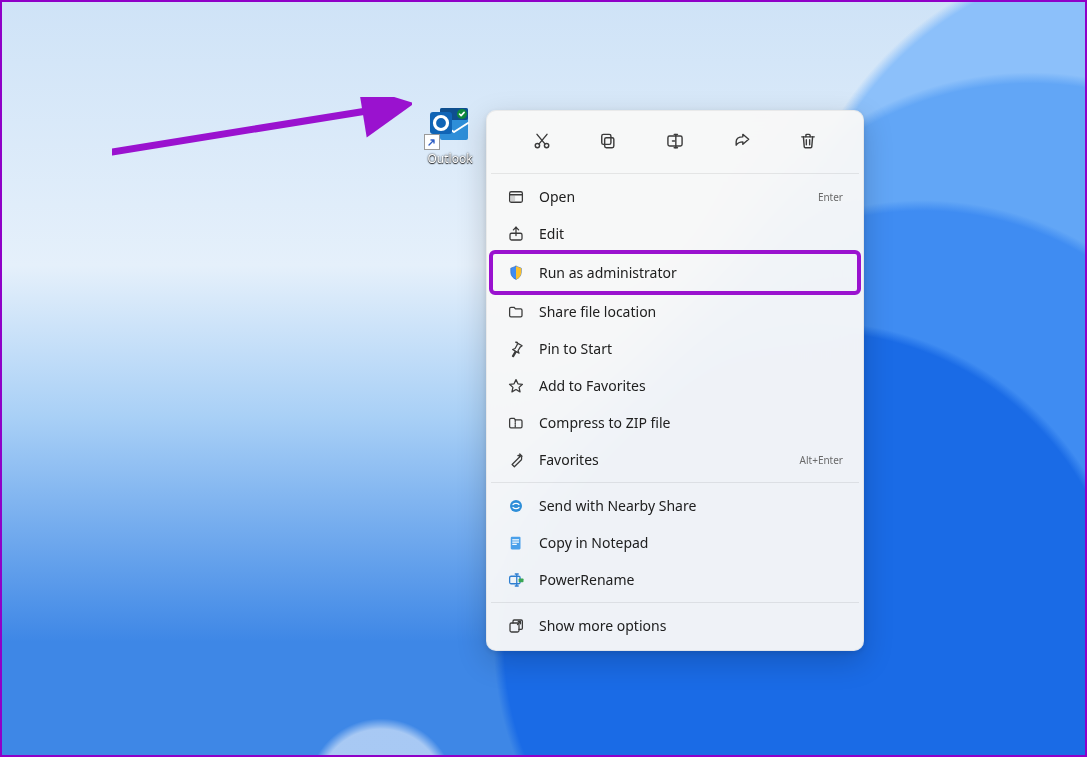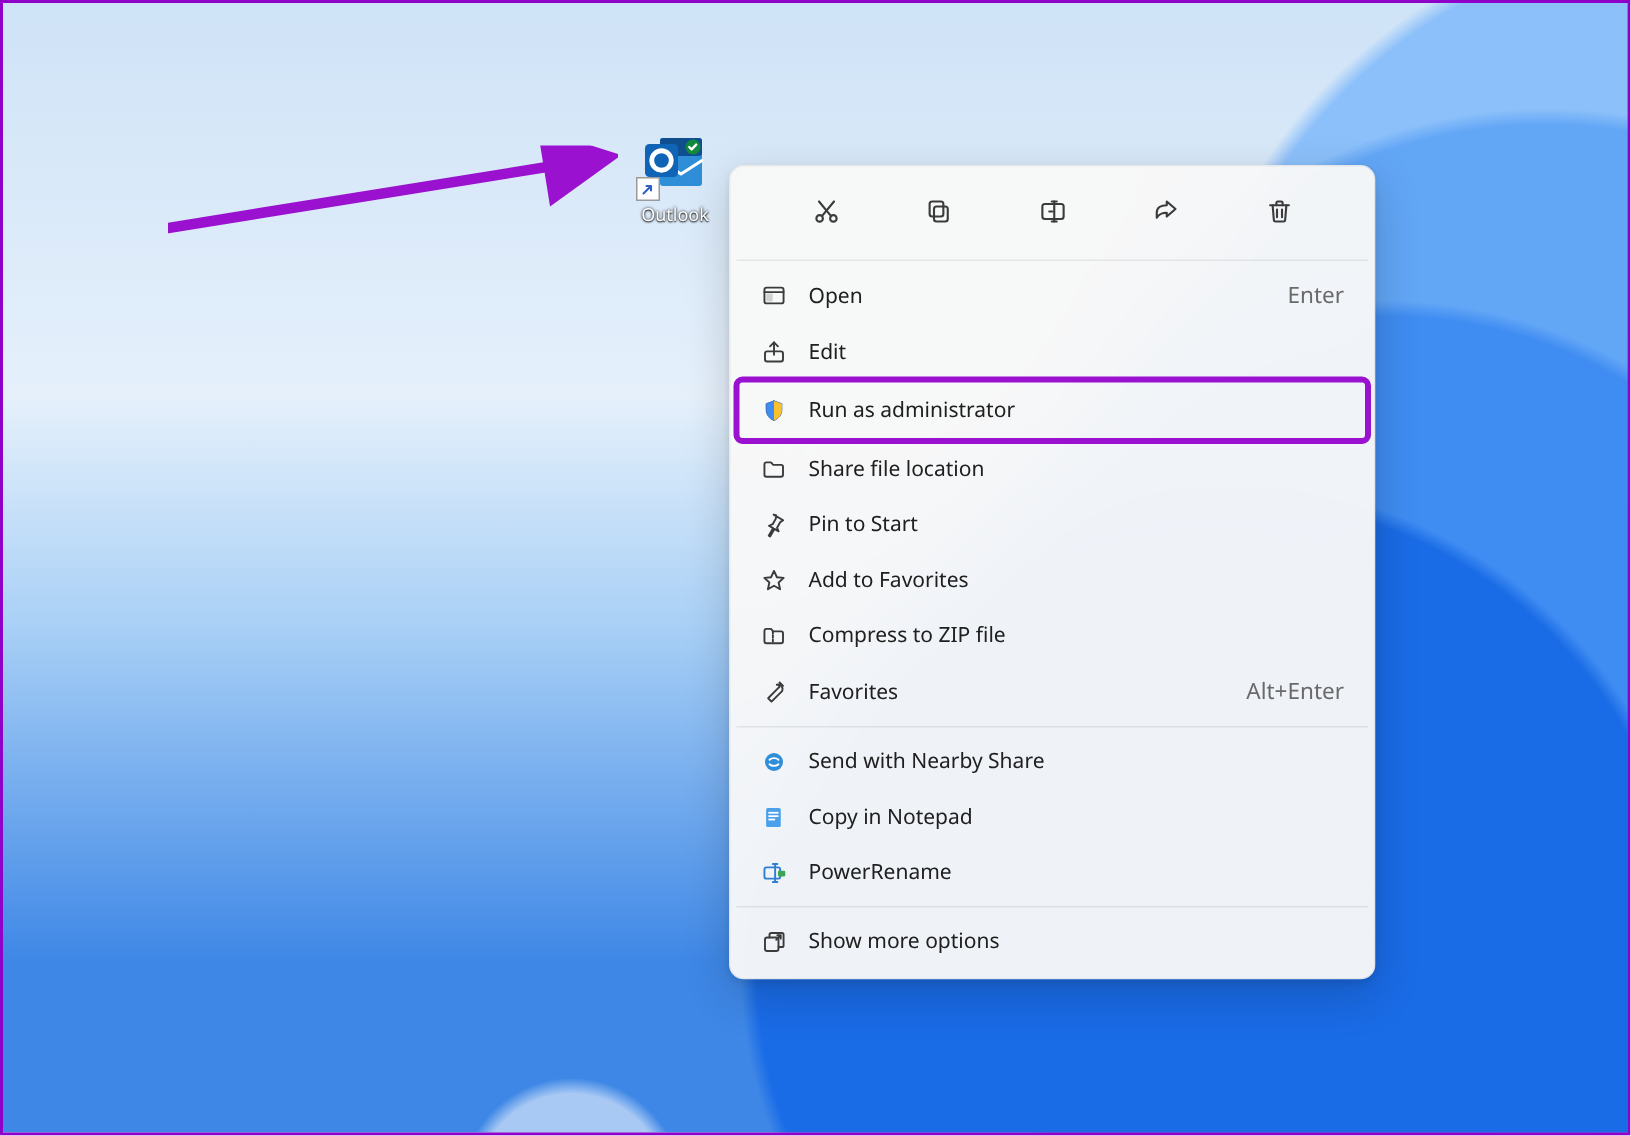--- a/index.html
+++ b/index.html
@@ -25,21 +25,21 @@
       radial-gradient(circle at 85% 70%, #3f8cf2 0 30%, rgba(63,140,242,0) 31%),
       radial-gradient(circle at 95% 55%, #62a6f6 0 30%, rgba(98,166,246,0) 31%),
       radial-gradient(circle at 105% 40%, #8cc0fa 0 28%, rgba(140,192,250,0) 29%),
       linear-gradient(180deg, #cfe3f7 0%, #e5f0fb 35%, #a9d0f6 55%, #3e87e6 85%);
   }
 
   
   .desktop-icon {
     position: absolute;
     left: 418px;
-    top: 82px;
+    top: 98px;
     width: 60px;
     text-align: center;
   }
   .desktop-icon .tile {
     position: relative;
     width: 48px;
     height: 48px;
     margin: 0 auto 2px auto;
   }
   .desktop-icon svg { display: block; }
@@ -71,21 +71,21 @@
     width: 300px;
     height: 60px;
     pointer-events: none;
   }
 
   
   .ctx {
     position: absolute;
     left: 484px;
     top: 108px;
-    width: 431px;
+    width: 378px;
     background: rgba(248,248,248,0.96);
     border: 1px solid rgba(0,0,0,0.06);
     border-radius: 10px;
     box-shadow: 0 10px 30px rgba(0,0,0,0.18), 0 2px 6px rgba(0,0,0,0.10);
     backdrop-filter: blur(30px);
     padding: 6px;
     box-sizing: border-box;
   }
 
   .ctx .icon-row {
@@ -121,21 +121,21 @@
   .ctx .item .ico {
     width: 18px;
     height: 18px;
     flex: 0 0 18px;
     display: flex;
     align-items: center;
     justify-content: center;
     color: #3b3b3b;
   }
   .ctx .item .lbl { flex: 1 1 auto; }
-  .ctx .item .accel { color: #6a6a6a; font-size: 15px; }
+  .ctx .item .accel { color: #6a6a6a; font-size: 10px; }
 
   .highlight-box {
     border: 4px solid #9a12cf;
     border-radius: 4px;
     margin: -2px -4px;
     padding: 7px 14px;
   }
 
   svg { stroke-linecap: round; stroke-linejoin: round; }
 </style>

